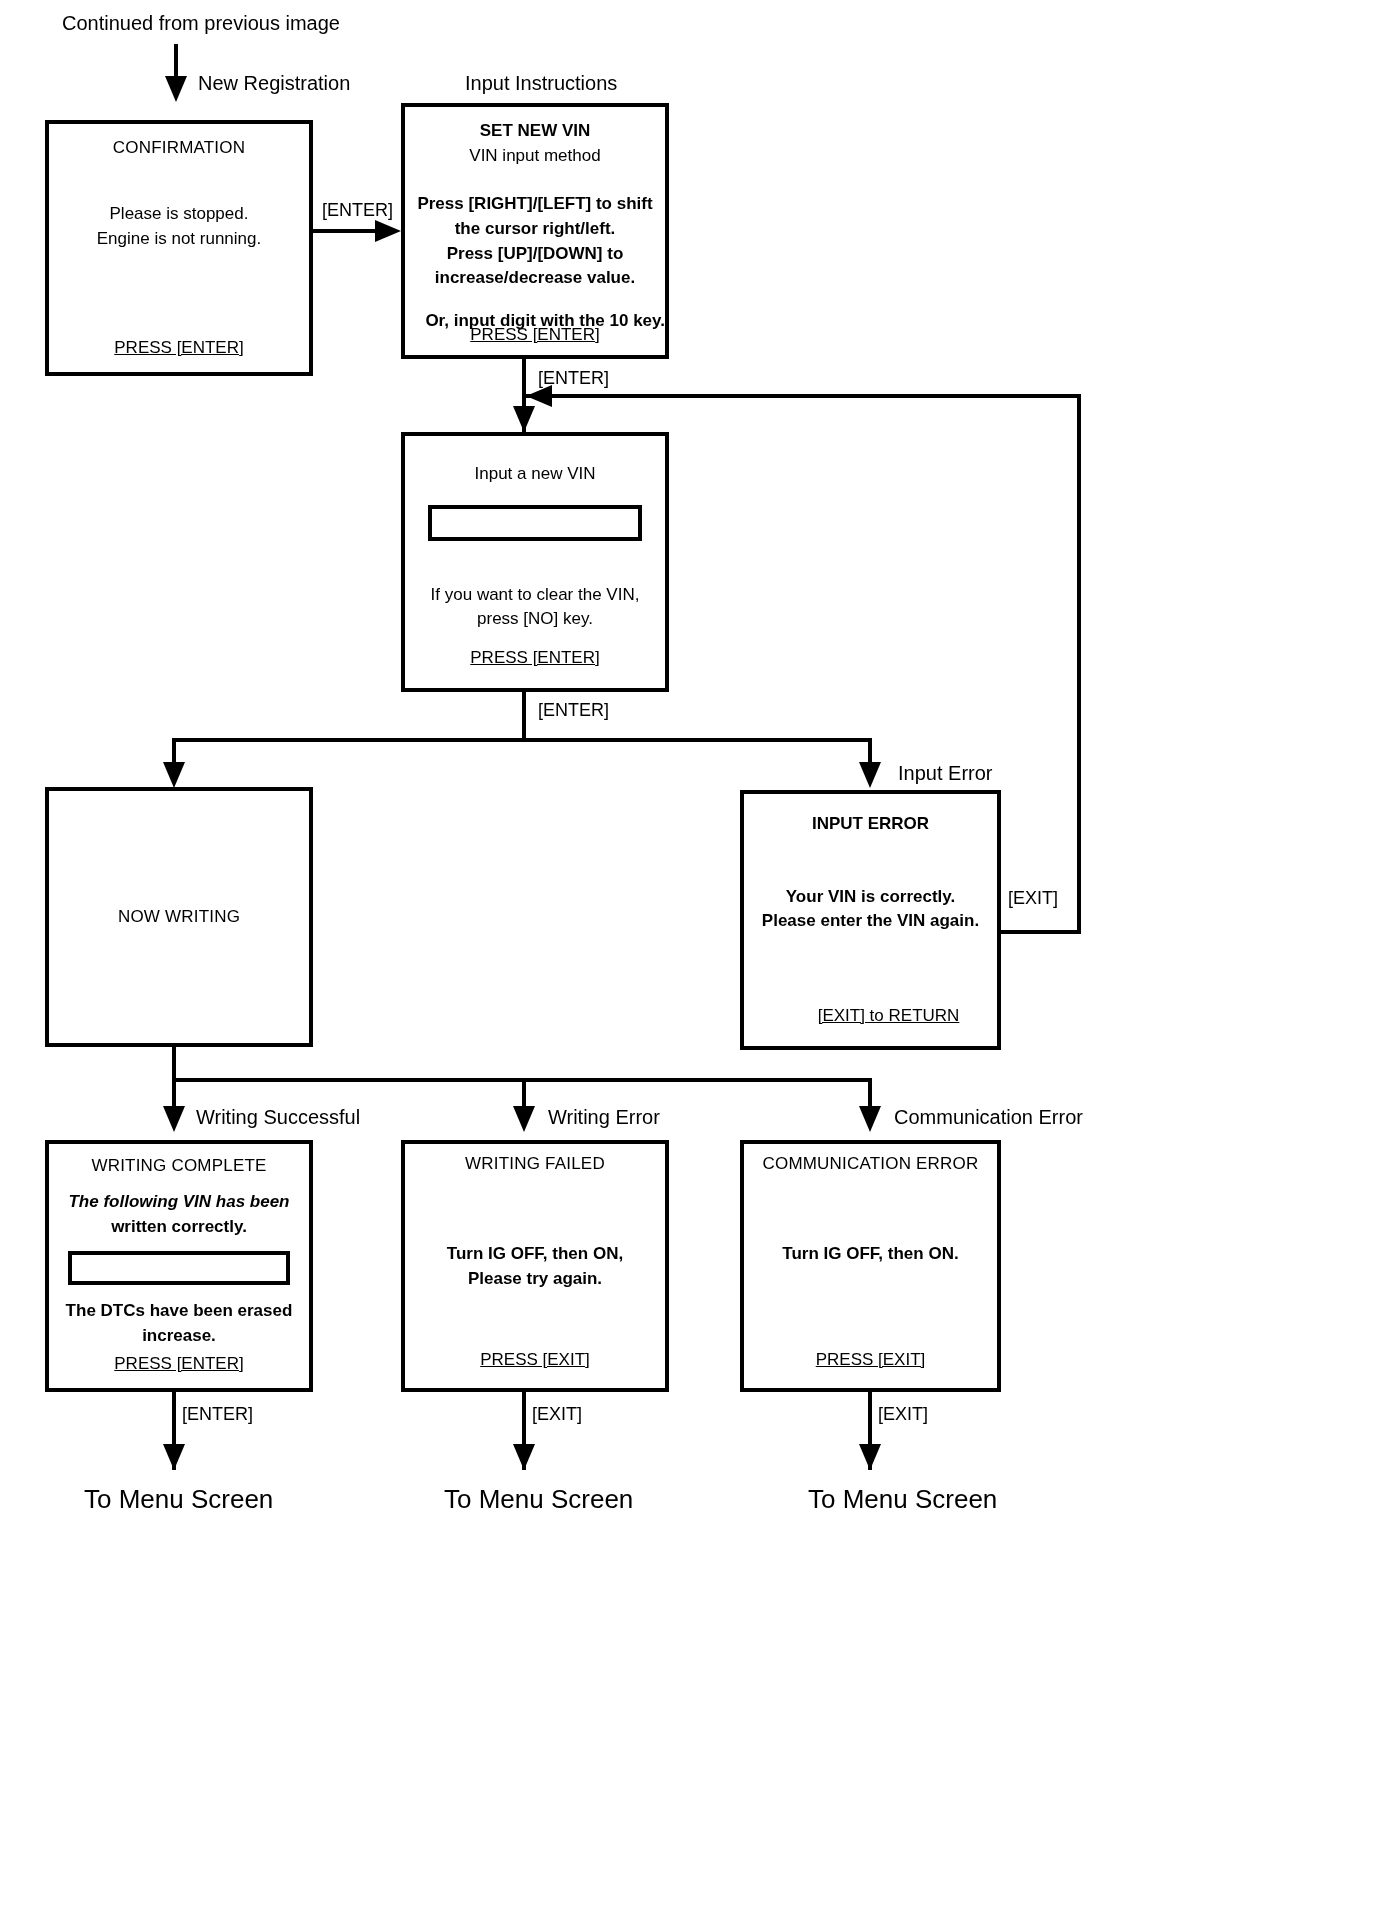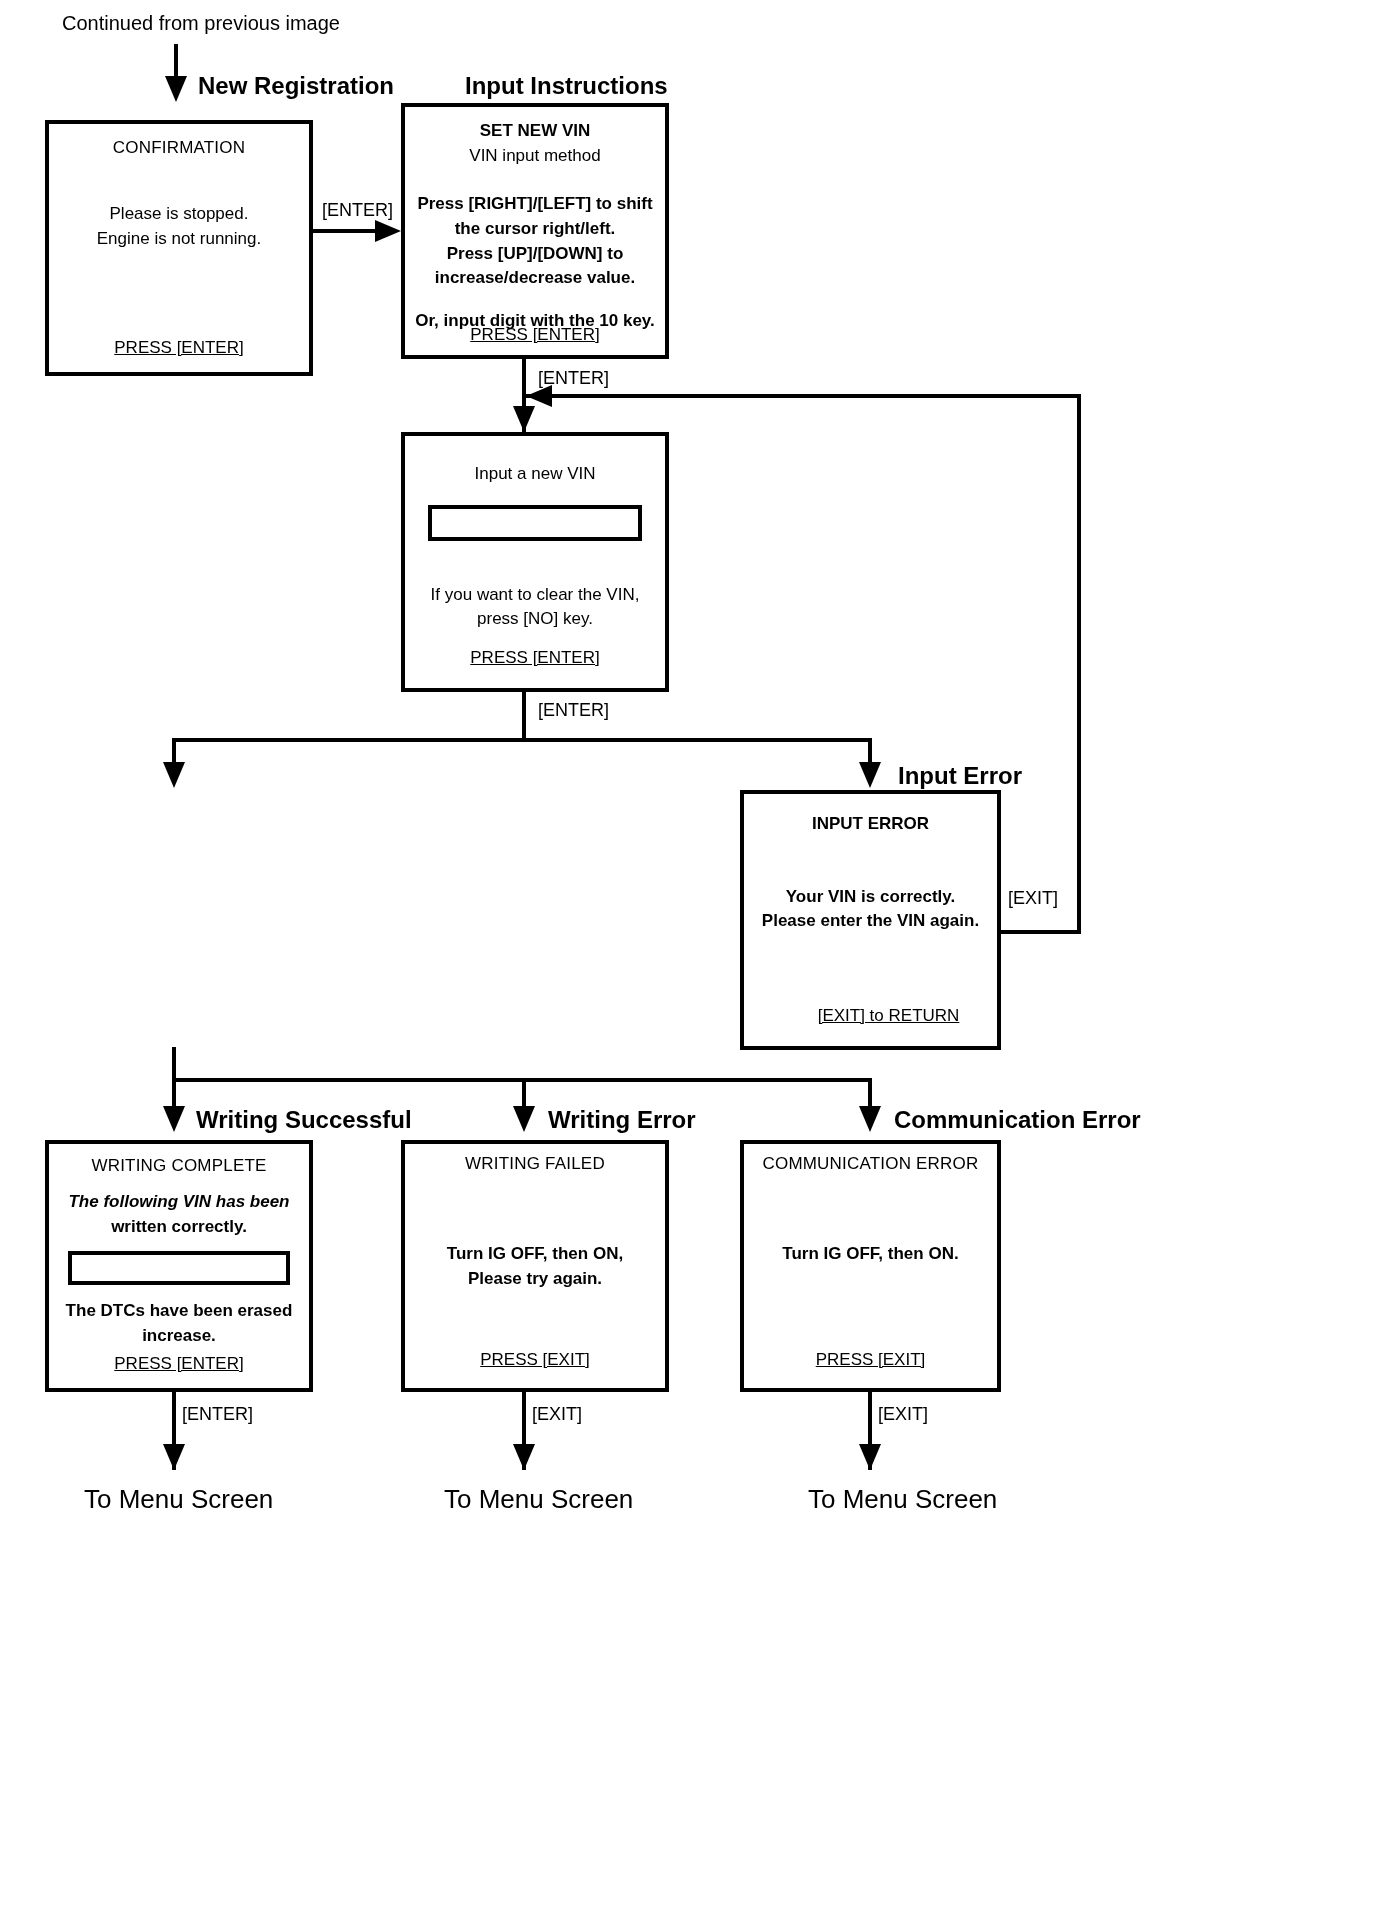--- a/index.html
+++ b/index.html
@@ -45,22 +45,22 @@
   }
   
   .vinfield {
     border: 4px solid #000;
     background: #fff;
     box-sizing: border-box;
   }
   
   .caption {
     position: absolute;
-    font-size: 24px;
-    font-weight: 700;
+    font-size: 20px;
+    font-weight: 400;
     white-space: nowrap;
   }
   
   .keylab {
     position: absolute;
     font-size: 18px;
     font-weight: 400;
     white-space: nowrap;
   }
   
@@ -133,21 +133,21 @@
   <div class="hline" style="left:313px; top:229px; width:72px;"></div>
   <div class="arrow-right" style="left:375px; top:220px;"></div>
 
   <div class="box" style="left:401px; top:103px; width:268px; height:256px;">
     <div class="bline" style="margin-top:12px;">SET NEW VIN</div>
     <div class="bline reg">VIN input method</div>
     <div class="bline" style="margin-top:24px;">Press [RIGHT]/[LEFT] to shift</div>
     <div class="bline">the cursor right/left.</div>
     <div class="bline">Press [UP]/[DOWN] to</div>
     <div class="bline">increase/decrease value.</div>
-    <div class="bline" style="margin-top:18px;">Or, input digit with the 10 key.</div>
+    <div class="bline" style="margin-top:18px;text-align:right;">Or, input digit with the 10 key.</div>
     <div class="bfoot" style="position:absolute; left:0; right:0; bottom:10px;">PRESS [ENTER]</div>
   </div>
 
   <div class="vline" style="left:522px; top:359px; height:74px;"></div>
   <div class="keylab" style="left:538px; top:368px;">[ENTER]</div>
   <div class="arrow-down" style="left:513px; top:406px;"></div>
 
   <div class="hline" style="left:526px; top:394px; width:555px;"></div>
   <div class="vline" style="left:1077px; top:394px; height:538px;"></div>
   <div class="hline" style="left:1001px; top:930px; width:80px;"></div>
@@ -167,20 +167,23 @@
   <div class="hline" style="left:172px; top:738px; width:700px;"></div>
 
   <div class="vline" style="left:172px; top:738px; height:42px;"></div>
   <div class="arrow-down" style="left:163px; top:762px;"></div>
 
   <div class="vline" style="left:868px; top:738px; height:42px;"></div>
   <div class="arrow-down" style="left:859px; top:762px;"></div>
 
   <div class="caption" style="left:898px; top:762px;">Input Error</div>
 
+  <div class="box" style="left:45px; top:787px; width:268px; height:260px;">
+    <div class="btitle" style="position:absolute; left:0; right:0; top:50%; transform:translateY(-50%);">NOW WRITING</div>
+  </div>
 
   <div class="box" style="left:740px; top:790px; width:261px; height:260px;">
     <div class="bline" style="margin-top:18px;">INPUT ERROR</div>
     <div class="bline" style="margin-top:48px;">Your VIN is correctly.</div>
     <div class="bline">Please enter the VIN again.</div>
     <div class="bfoot" style="position:absolute; left:0; right:0; bottom:20px;padding-left:36px;">[EXIT] to RETURN</div>
   </div>
 
   <div class="vline" style="left:172px; top:1047px; height:34px;"></div>
   <div class="hline" style="left:172px; top:1078px; width:700px;"></div>

